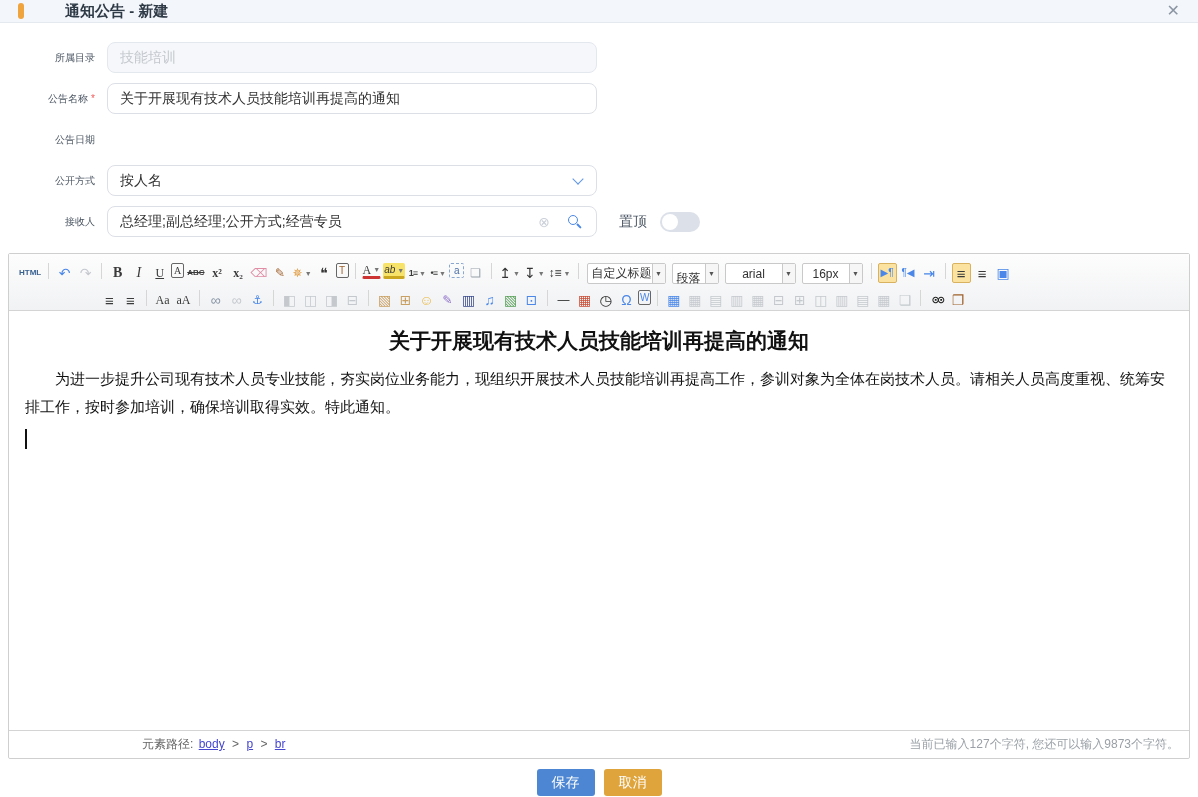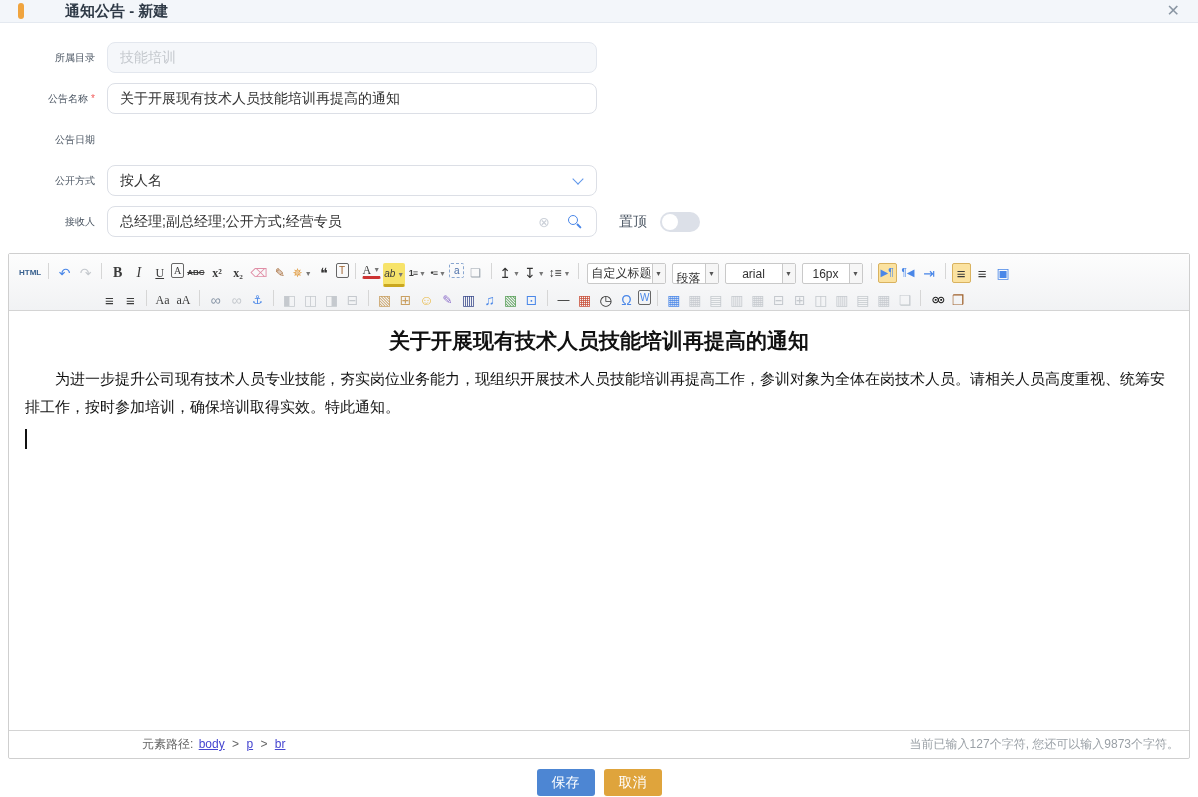--- a/index.html
+++ b/index.html
@@ -54,21 +54,21 @@
   .st { text-decoration:line-through; font-size:8px; font-weight:bold; }
   .box { border:1px solid #666; height:15px; min-width:13px; font-size:10px; padding:0 1px; }
   .dashbox { border:1px dashed #8aa7d0; height:15px; min-width:15px; font-size:10px; color:#4a6ea8; }
   .blue { color:#4a87e8; } .dis { color:#c5c9ce; } .pink { color:#e08ea6; }
   .brown { color:#a0622d; } .orange { color:#e09a3e; } .dark { color:#333; }
   .darkest { color:#222; font-weight:bold; } .gray { color:#8a97a8; } .tan { color:#c9a063; }
   .yellow { color:#e8b63c; } .purple { color:#8b6cc9; } .darkblue { color:#3a4a8c; }
   .green { color:#5aa05a; } .red { color:#c9503a; } .muted { color:#9aa3ad; }
   .act { background:#fbe2a0; border-color:#d9b25f; }
   .fc { border-bottom:3px solid #c33; height:16px; }
-  .hl { background:#f7e36a; font-size:10px; font-style:italic; border-bottom:3px solid #caa71f; height:24px; }
+  .hl { background:#f7e36a; font-size:10px; font-style:italic; border-bottom:3px solid #caa71f; height:16px; }
   .lists { font-size:9px; letter-spacing:-1px; font-weight:bold; }
   .bars { font-size:15px; font-weight:bold; }
   .tight { letter-spacing:-3px; font-size:10px; }
   .html { font-size:8px; font-weight:bold; color:#39618f; }
   .car { font-size:7px; color:#777; margin-left:2px; }
   .tsel { display:inline-flex; align-items:center; height:21px; border:1px solid #c9c9c9;
     background:#fff; margin:0 3px; border-radius:2px; cursor:pointer; flex:none; }
   .tsel .lbl { padding:0 4px; font-size:12px; color:#333; white-space:nowrap; overflow:hidden; text-align:center; }
   .tsel .arr { border-left:1px solid #c9c9c9; width:13px; align-self:stretch; display:flex;
     align-items:center; justify-content:center; font-size:7px; color:#555; background:#f6f6f6; }

